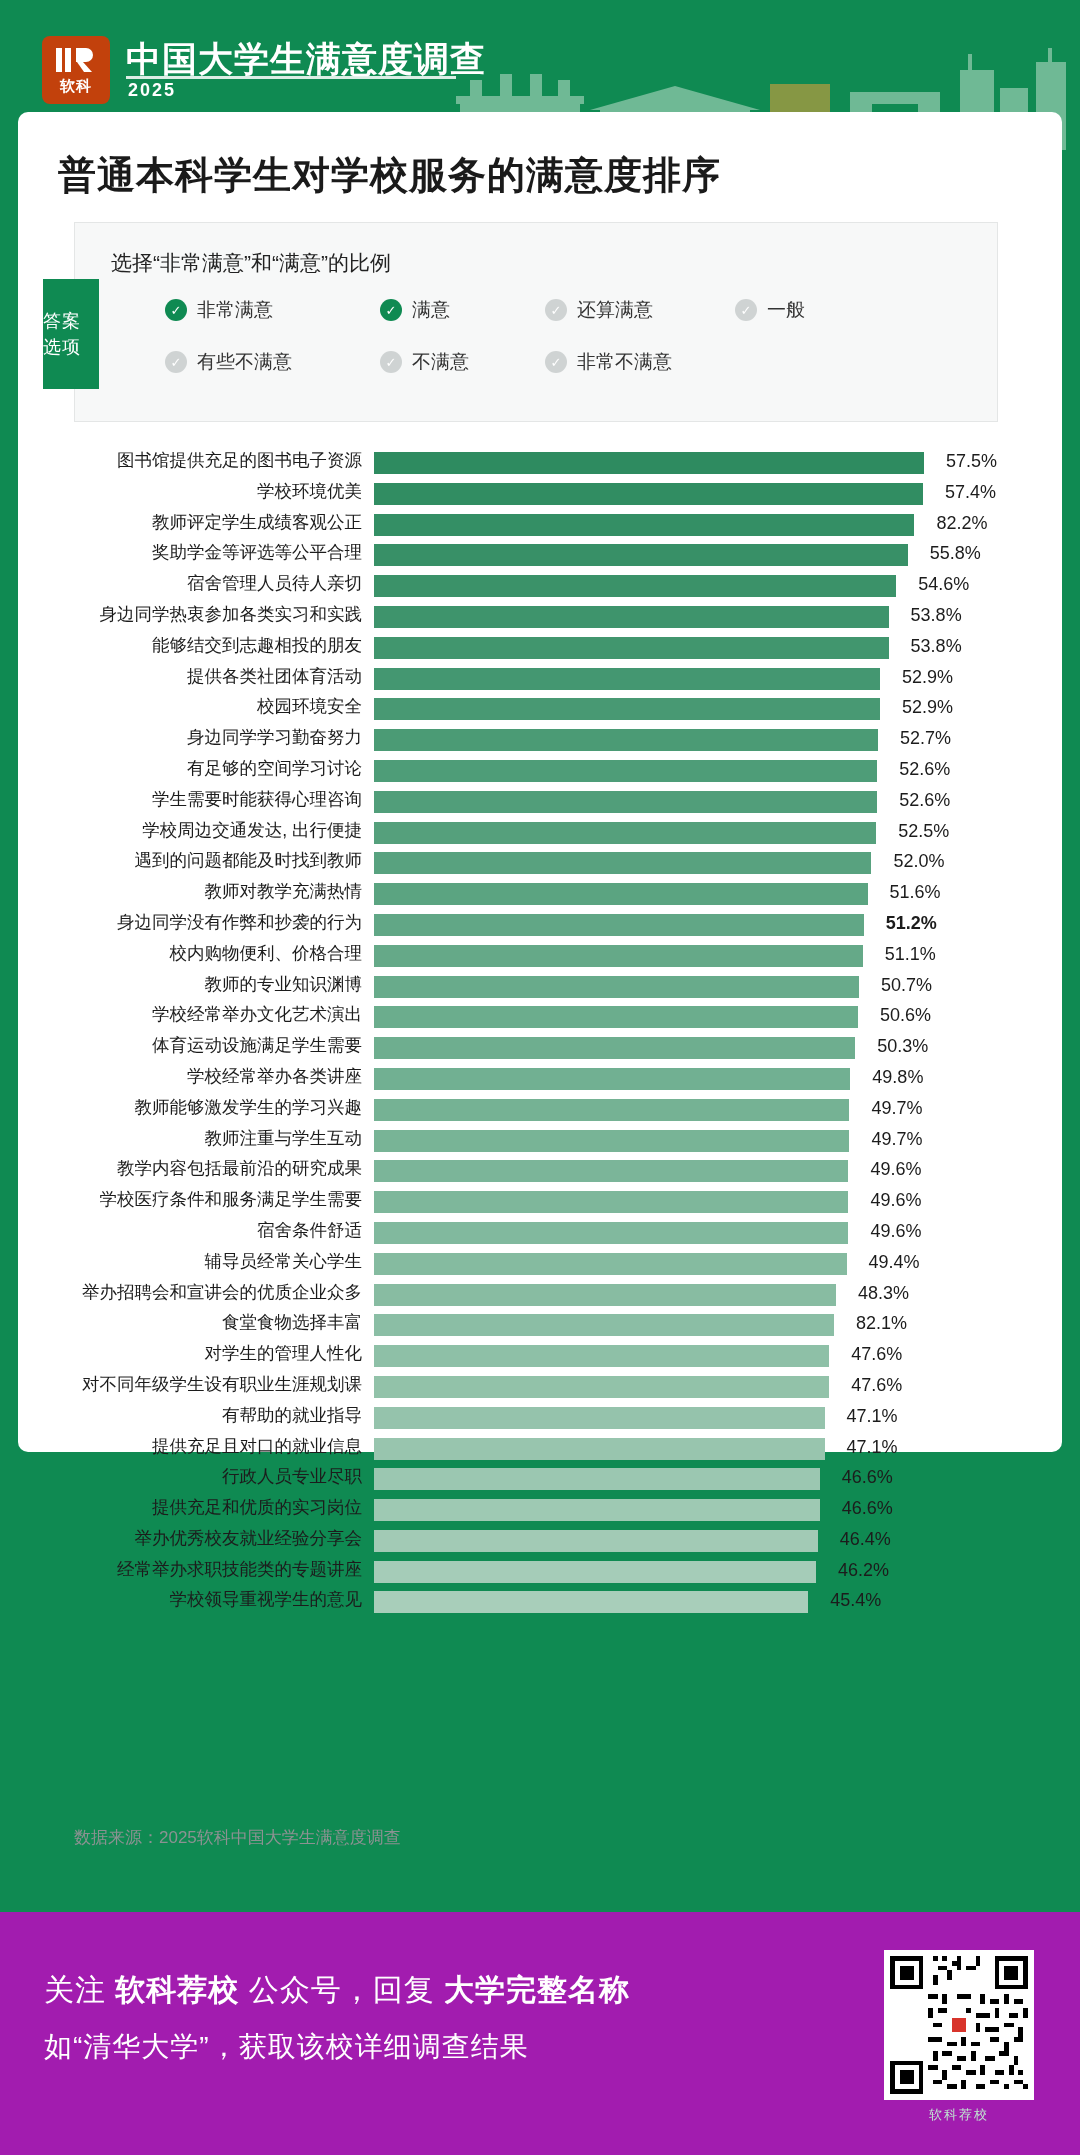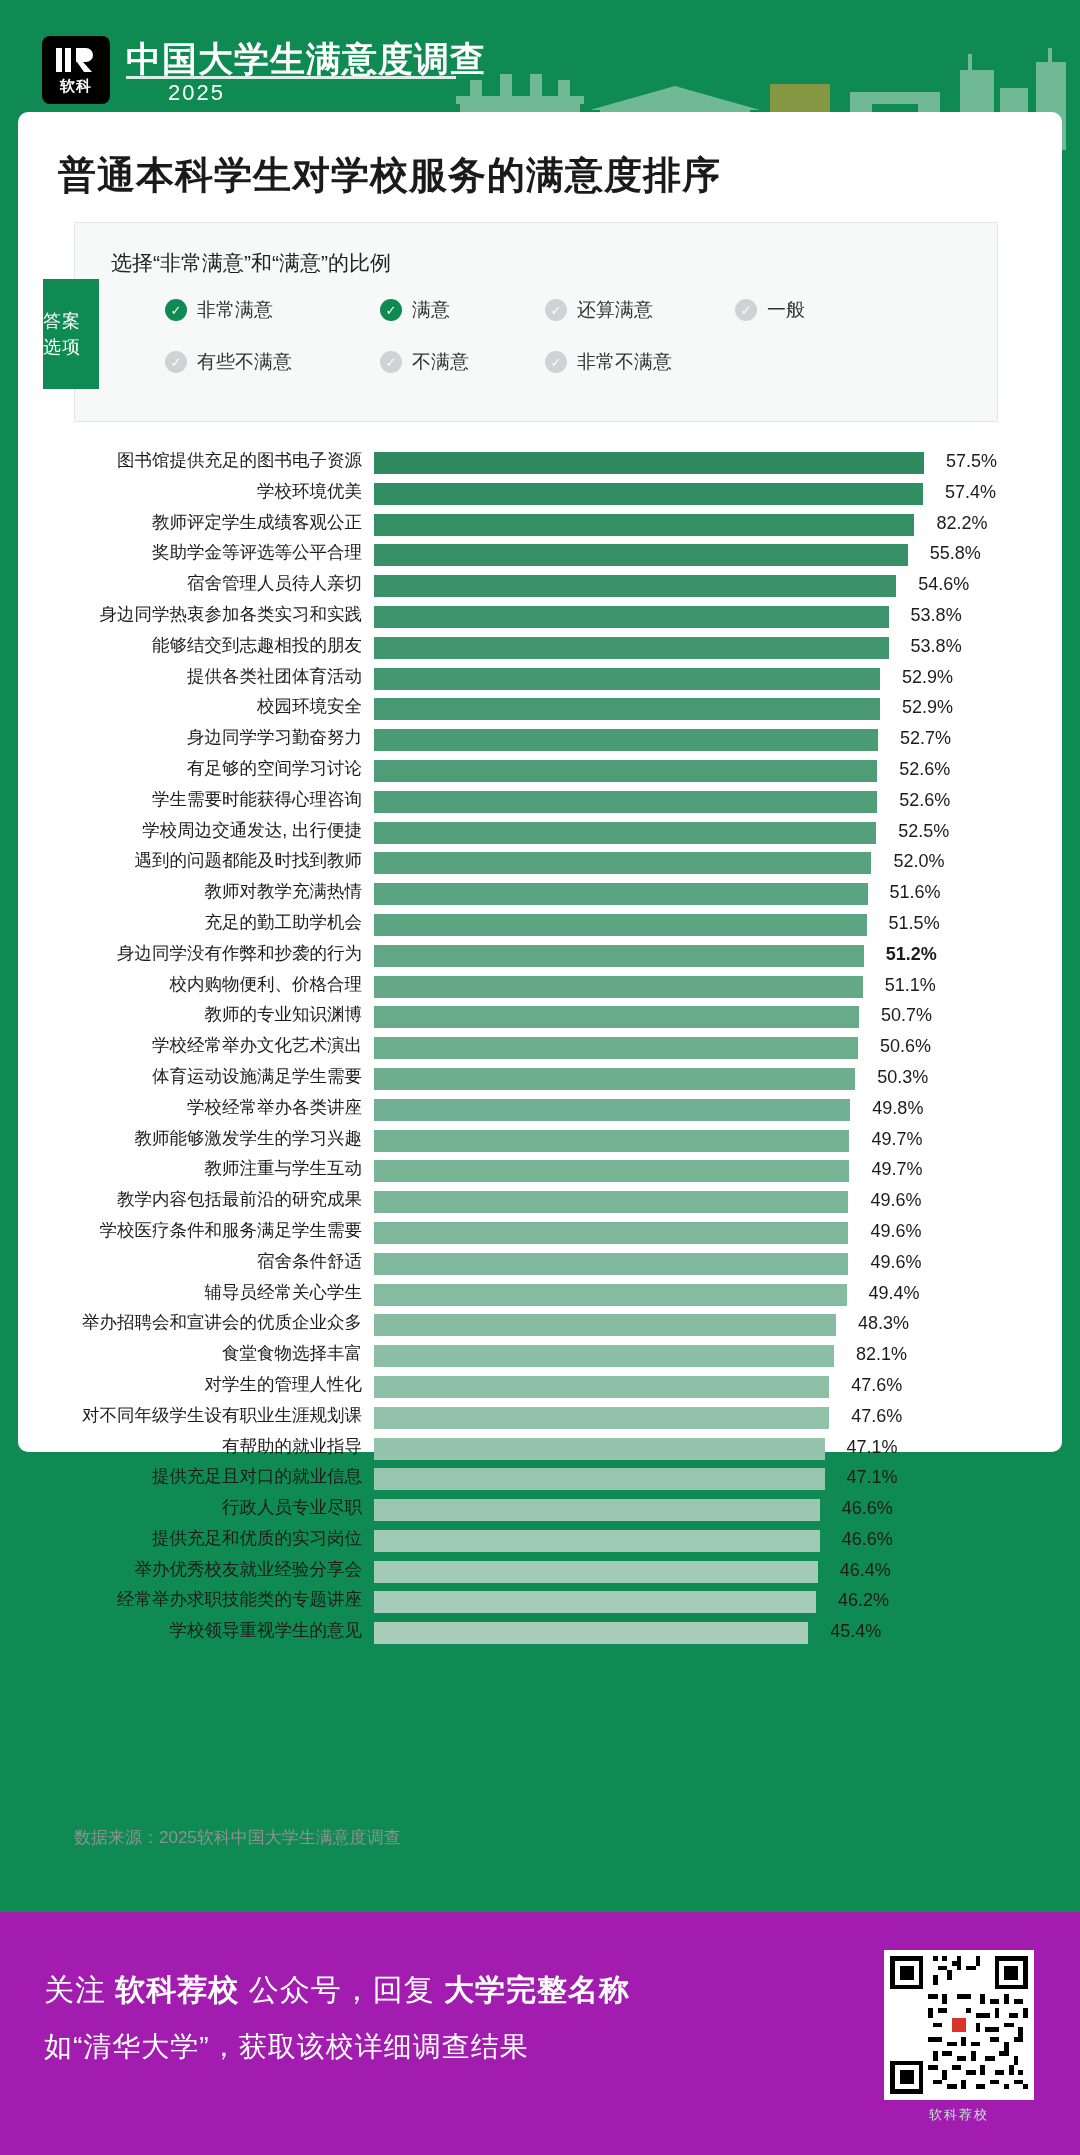--- a/index.html
+++ b/index.html
@@ -7,25 +7,25 @@
   body {
     width:1080px; height:2155px;
     font-family:"Liberation Sans", sans-serif;
     background:#0a7a4a;
     overflow:hidden;
   }
   .page { position:relative; width:1080px; height:2155px; background:#0f8a52; }
 
   
   .header { position:relative; height:150px; background:#0f8a52; overflow:hidden; }
-  .logo-box { position:absolute; left:42px; top:36px; width:68px; height:68px; background:#000000; border-radius:8px; display:flex; flex-direction:column; align-items:center; justify-content:center; }
+  .logo-box { position:absolute; left:42px; top:36px; width:68px; height:68px; background:#c2410c; border-radius:8px; display:flex; flex-direction:column; align-items:center; justify-content:center; }
   .logo-mark { width:46px; height:30px; display:block; }
   .logo-text { color:#fff; font-size:15px; font-weight:bold; letter-spacing:1px; margin-top:2px; }
   .head-title { position:absolute; left:126px; top:36px; color:#fff; font-size:35px; font-weight:bold; letter-spacing:1px; }
-  .head-year { position:absolute; left:128px; top:80px; color:#fff; font-size:22px; font-weight:normal; letter-spacing:2px;margin-left:40px; }
+  .head-year { position:absolute; left:128px; top:80px; color:#fff; font-size:18px; font-weight:bold; letter-spacing:2px; }
   .head-underline { position:absolute; left:126px; top:76px; width:330px; height:3px; background:#ffffff; opacity:.85; }
   .skyline { position:absolute; right:0; bottom:0; width:640px; height:110px; opacity:.55; }
 
   
   .card { position:absolute; left:18px; top:112px; width:1044px; height:1340px; background:#ffffff; border-radius:10px; }
   .card-title { position:absolute; left:40px; top:38px; font-size:38px; font-weight:bold; color:#1a1a1a; letter-spacing:1px; }
 
   
   .opt-panel { position:absolute; left:56px; top:110px; width:924px; height:200px; background:#f7f8f8; border:1px solid #e4e6e6; }
   .opt-caption { position:absolute; left:36px; top:26px; font-size:21px; color:#222; }
@@ -251,27 +251,20 @@
           <div class="bar-wrap">
             <div class="bar" style="width: 497.391px; background: rgb(88, 162, 127);"></div>
             <div class="row-val" style="position: absolute; left: 509.391px; top: 3px;">52.0%</div>
           </div>
         </div>
         <div class="row">
           <div class="row-label">教师对教学充满热情</div>
           <div class="bar-wrap">
             <div class="bar" style="width: 493.565px; background: rgb(91, 164, 129);"></div>
             <div class="row-val" style="position: absolute; left: 505.565px; top: 3px;">51.6%</div>
-          </div>
-        </div>
-        <div class="row">
-          <div class="row-label">充足的勤工助学机会</div>
-          <div class="bar-wrap">
-            <div class="bar" style="width: 492.609px; background: rgb(94, 165, 132);"></div>
-            <div class="row-val" style="position: absolute; left: 504.609px; top: 3px;">51.5%</div>
           </div>
         </div>
         <div class="row">
           <div class="row-label">身边同学没有作弊和抄袭的行为</div>
           <div class="bar-wrap">
             <div class="bar" style="width: 489.739px; background: rgb(97, 167, 134);"></div>
             <div class="row-val" style="position: absolute; left: 501.739px; top: 3px; font-weight: bold;">51.2%</div>
           </div>
         </div>
         <div class="row">

